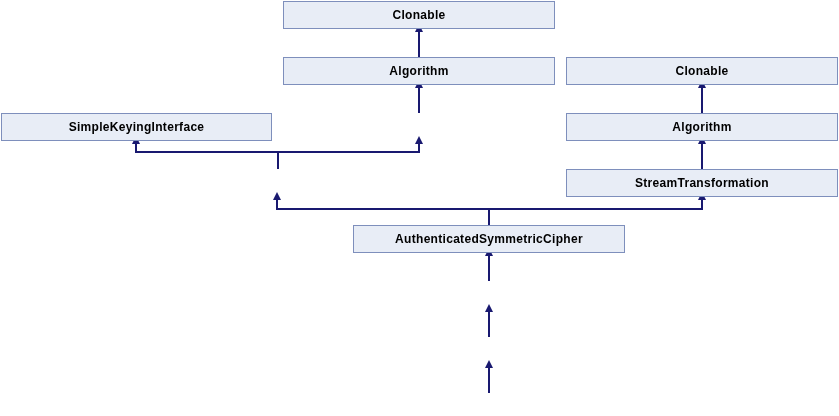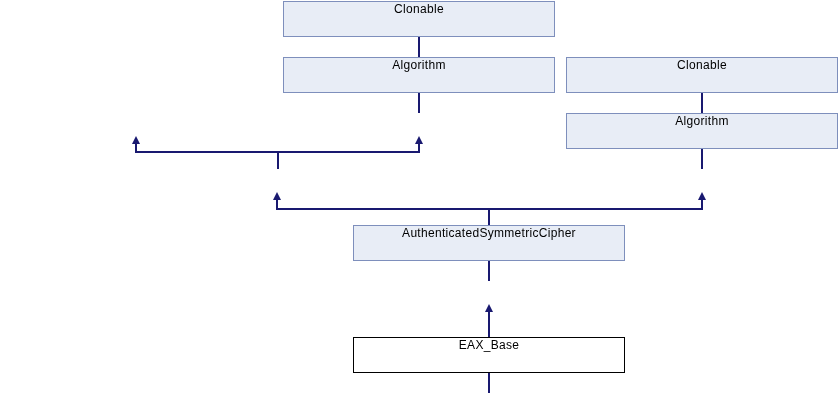--- a/index.html
+++ b/index.html
@@ -15,27 +15,28 @@
   .canvas{
     position:relative;
     width:839px;height:416px;
     background:var(--background);
     overflow:hidden;
     font-family:"Liberation Sans", sans-serif;
   }
   .node{
     position:absolute;
     box-sizing:border-box;
-    height:36px;
+    height:28px;
     border:1px solid var(--node-border);
     background:var(--node-fill);
-    display:flex;justify-content:center;
+    display:flex;align-items:center;justify-content:center;
     font-size:12px;letter-spacing:0.3px;color:var(--text);
     white-space:nowrap;
     cursor:pointer;
+    font-weight:bold;
   }
   .node.current{
     border-color:var(--current-node-border);
     background:var(--current-node-fill);
     cursor:default;
   }
   .edge{position:absolute;left:0;top:0;width:0;height:0;pointer-events:none;}
   .vline{position:absolute;width:2px;background:var(--edge);}
   .hline{position:absolute;height:2px;background:var(--edge);}
   .arrow{
@@ -108,31 +109,34 @@
   </div>
 
   <div class="node" style="left:283px;top:57px;width:272px">
     <span>Algorithm</span>
   </div>
 
   <div class="node" style="left:566px;top:57px;width:272px">
     <span>Clonable</span>
   </div>
 
+  <div class="node" style="left:1px;top:113px;width:271px">
+    <span>SimpleKeyingInterface</span>
+  </div>
 
 
   <div class="node" style="left:566px;top:113px;width:272px">
     <span>Algorithm</span>
   </div>
 
 
+  <div class="node" style="left:566px;top:169px;width:272px">
+    <span>StreamTransformation</span>
+  </div>
 
   <div class="node" style="left:353px;top:225px;width:272px">
     <span>AuthenticatedSymmetricCipher</span>
   </div>
 
 
-  <div class="node current" style="left:353px;top:337px;width:272px">
-    <span>EAX_Base</span>
-  </div>
 
 
 </div>
 
 </body></html>

